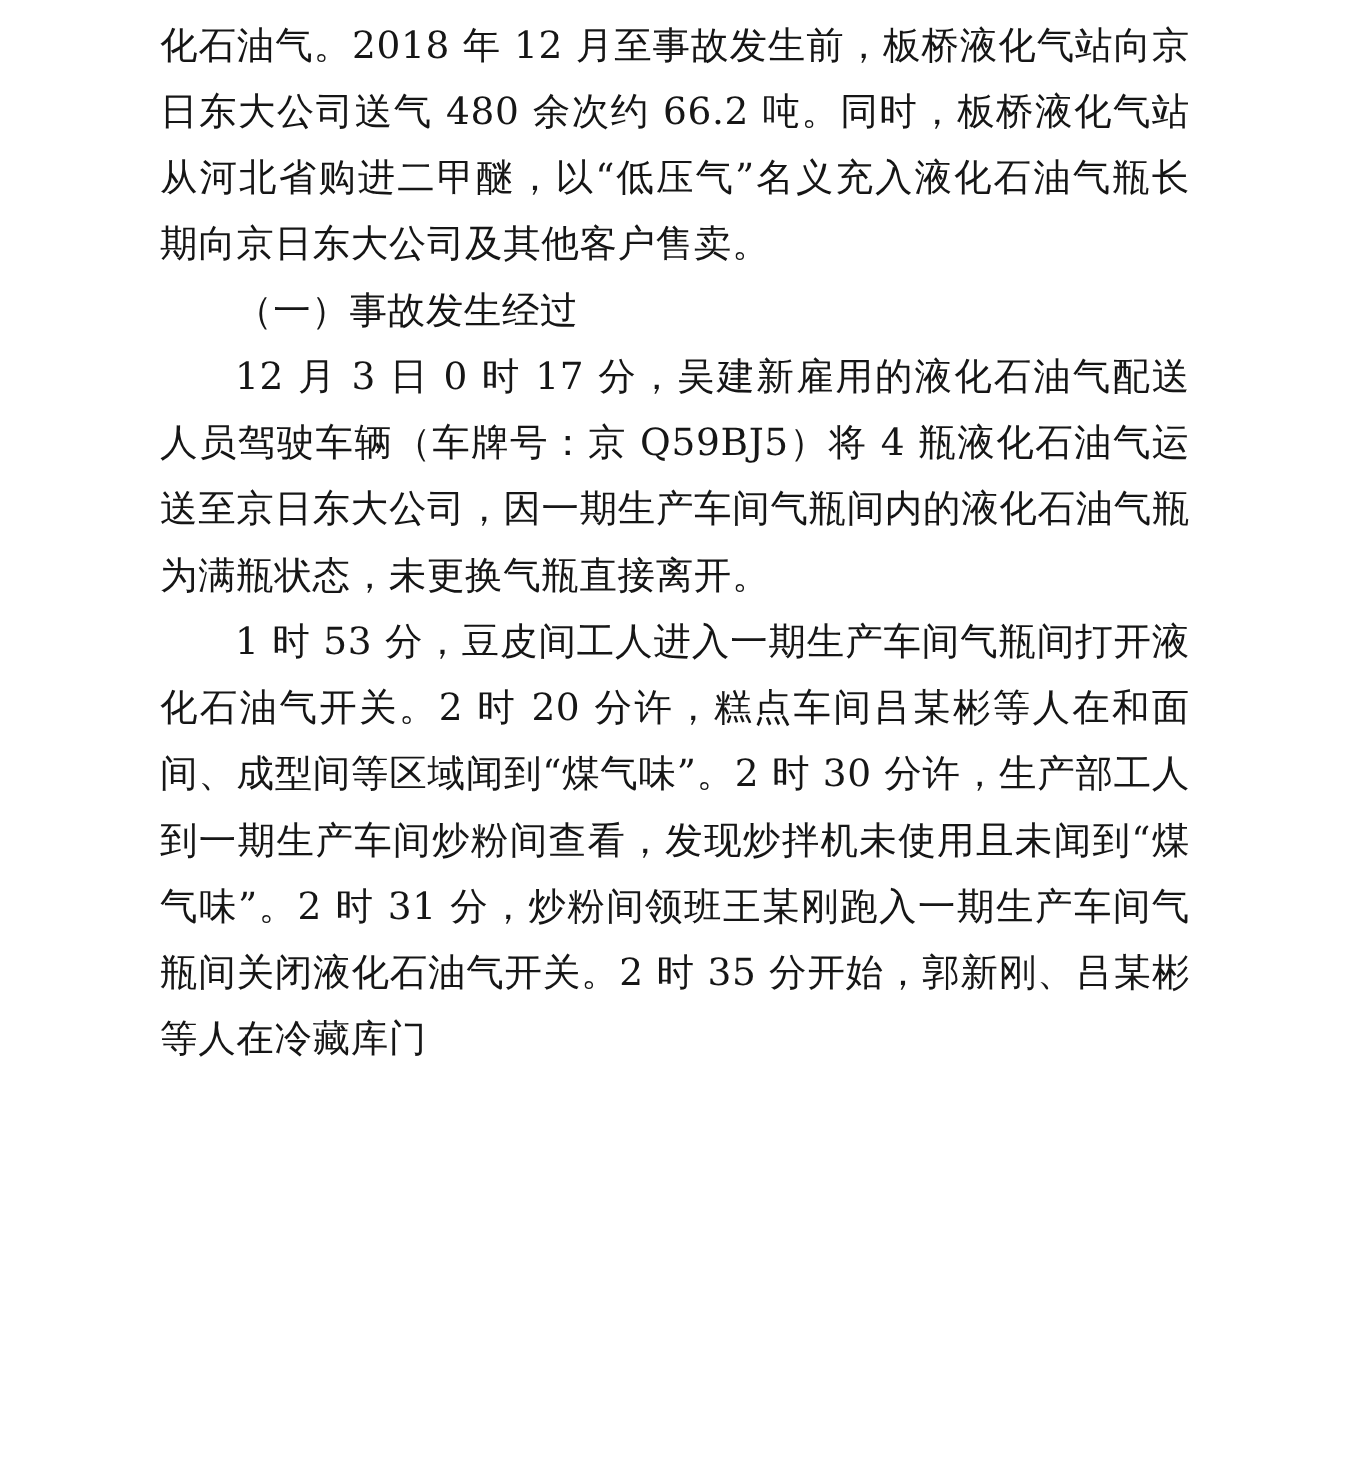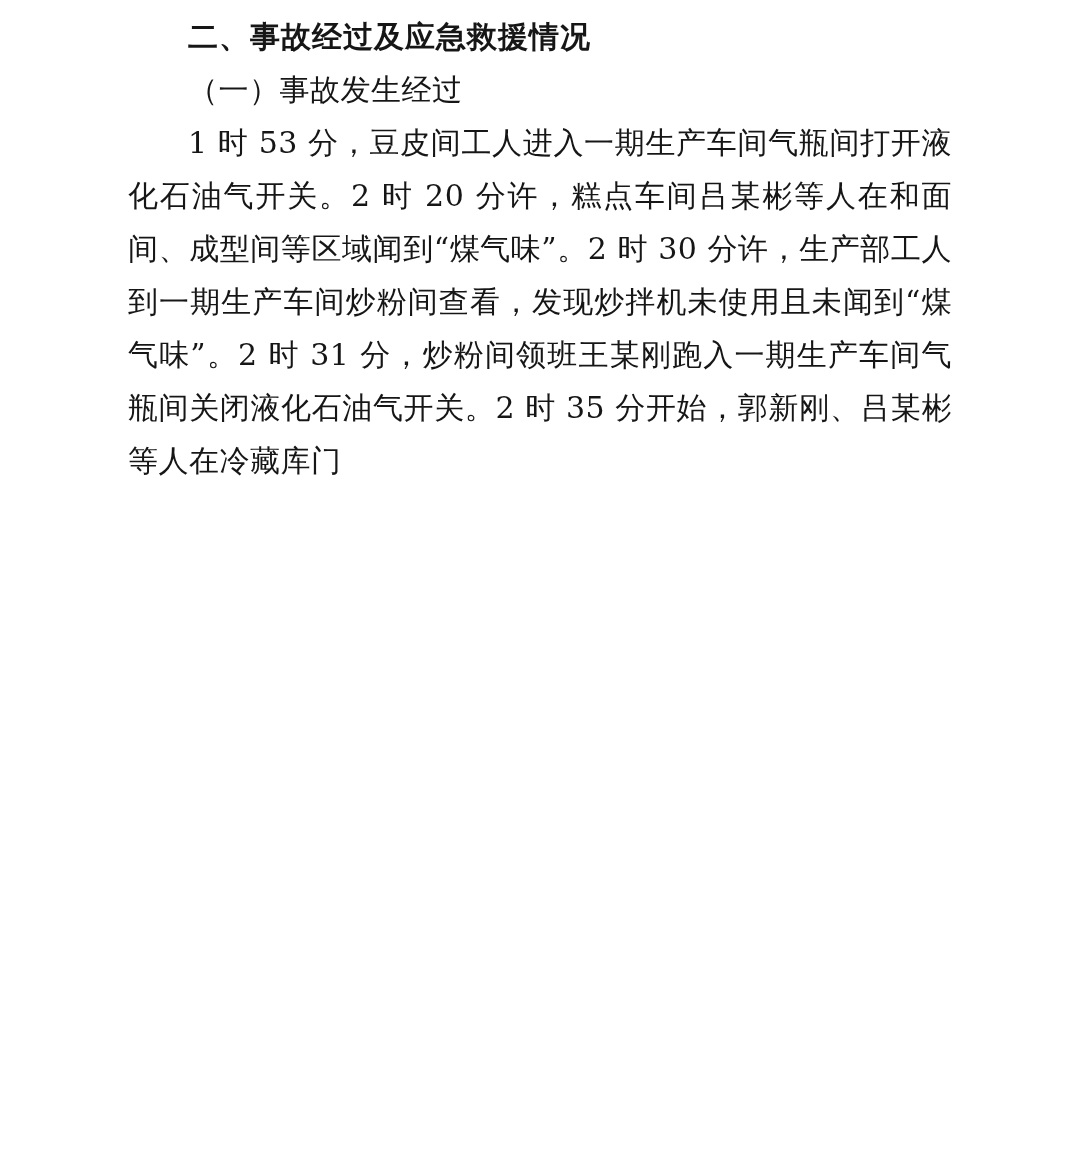--- a/index.html
+++ b/index.html
@@ -43,17 +43,18 @@
   p.cont {
     margin: 0;
     text-indent: 0;
   }
 </style>
 </head>
 <body>
 
 <div class="page">
   <div class="doc-body">
-    <p class="heading">二、事故经过及应急救援情况</p>
+    <p class="cont">化石油气。2018 年 12 月至事故发生前，板桥液化气站向京日东大公司送气 480 余次约 66.2 吨。同时，板桥液化气站从河北省购进二甲醚，以“低压气”名义充入液化石油气瓶长期向京日东大公司及其他客户售卖。</p>
     <p class="para">（一）事故发生经过</p>
+    <p class="para">12 月 3 日 0 时 17 分，吴建新雇用的液化石油气配送人员驾驶车辆（车牌号：京 Q59BJ5）将 4 瓶液化石油气运送至京日东大公司，因一期生产车间气瓶间内的液化石油气瓶为满瓶状态，未更换气瓶直接离开。</p>
     <p class="para">1 时 53 分，豆皮间工人进入一期生产车间气瓶间打开液化石油气开关。2 时 20 分许，糕点车间吕某彬等人在和面间、成型间等区域闻到“煤气味”。2 时 30 分许，生产部工人到一期生产车间炒粉间查看，发现炒拌机未使用且未闻到“煤气味”。2 时 31 分，炒粉间领班王某刚跑入一期生产车间气瓶间关闭液化石油气开关。2 时 35 分开始，郭新刚、吕某彬等人在冷藏库门</p>
   </div>
 </div>
 
 </body></html>

